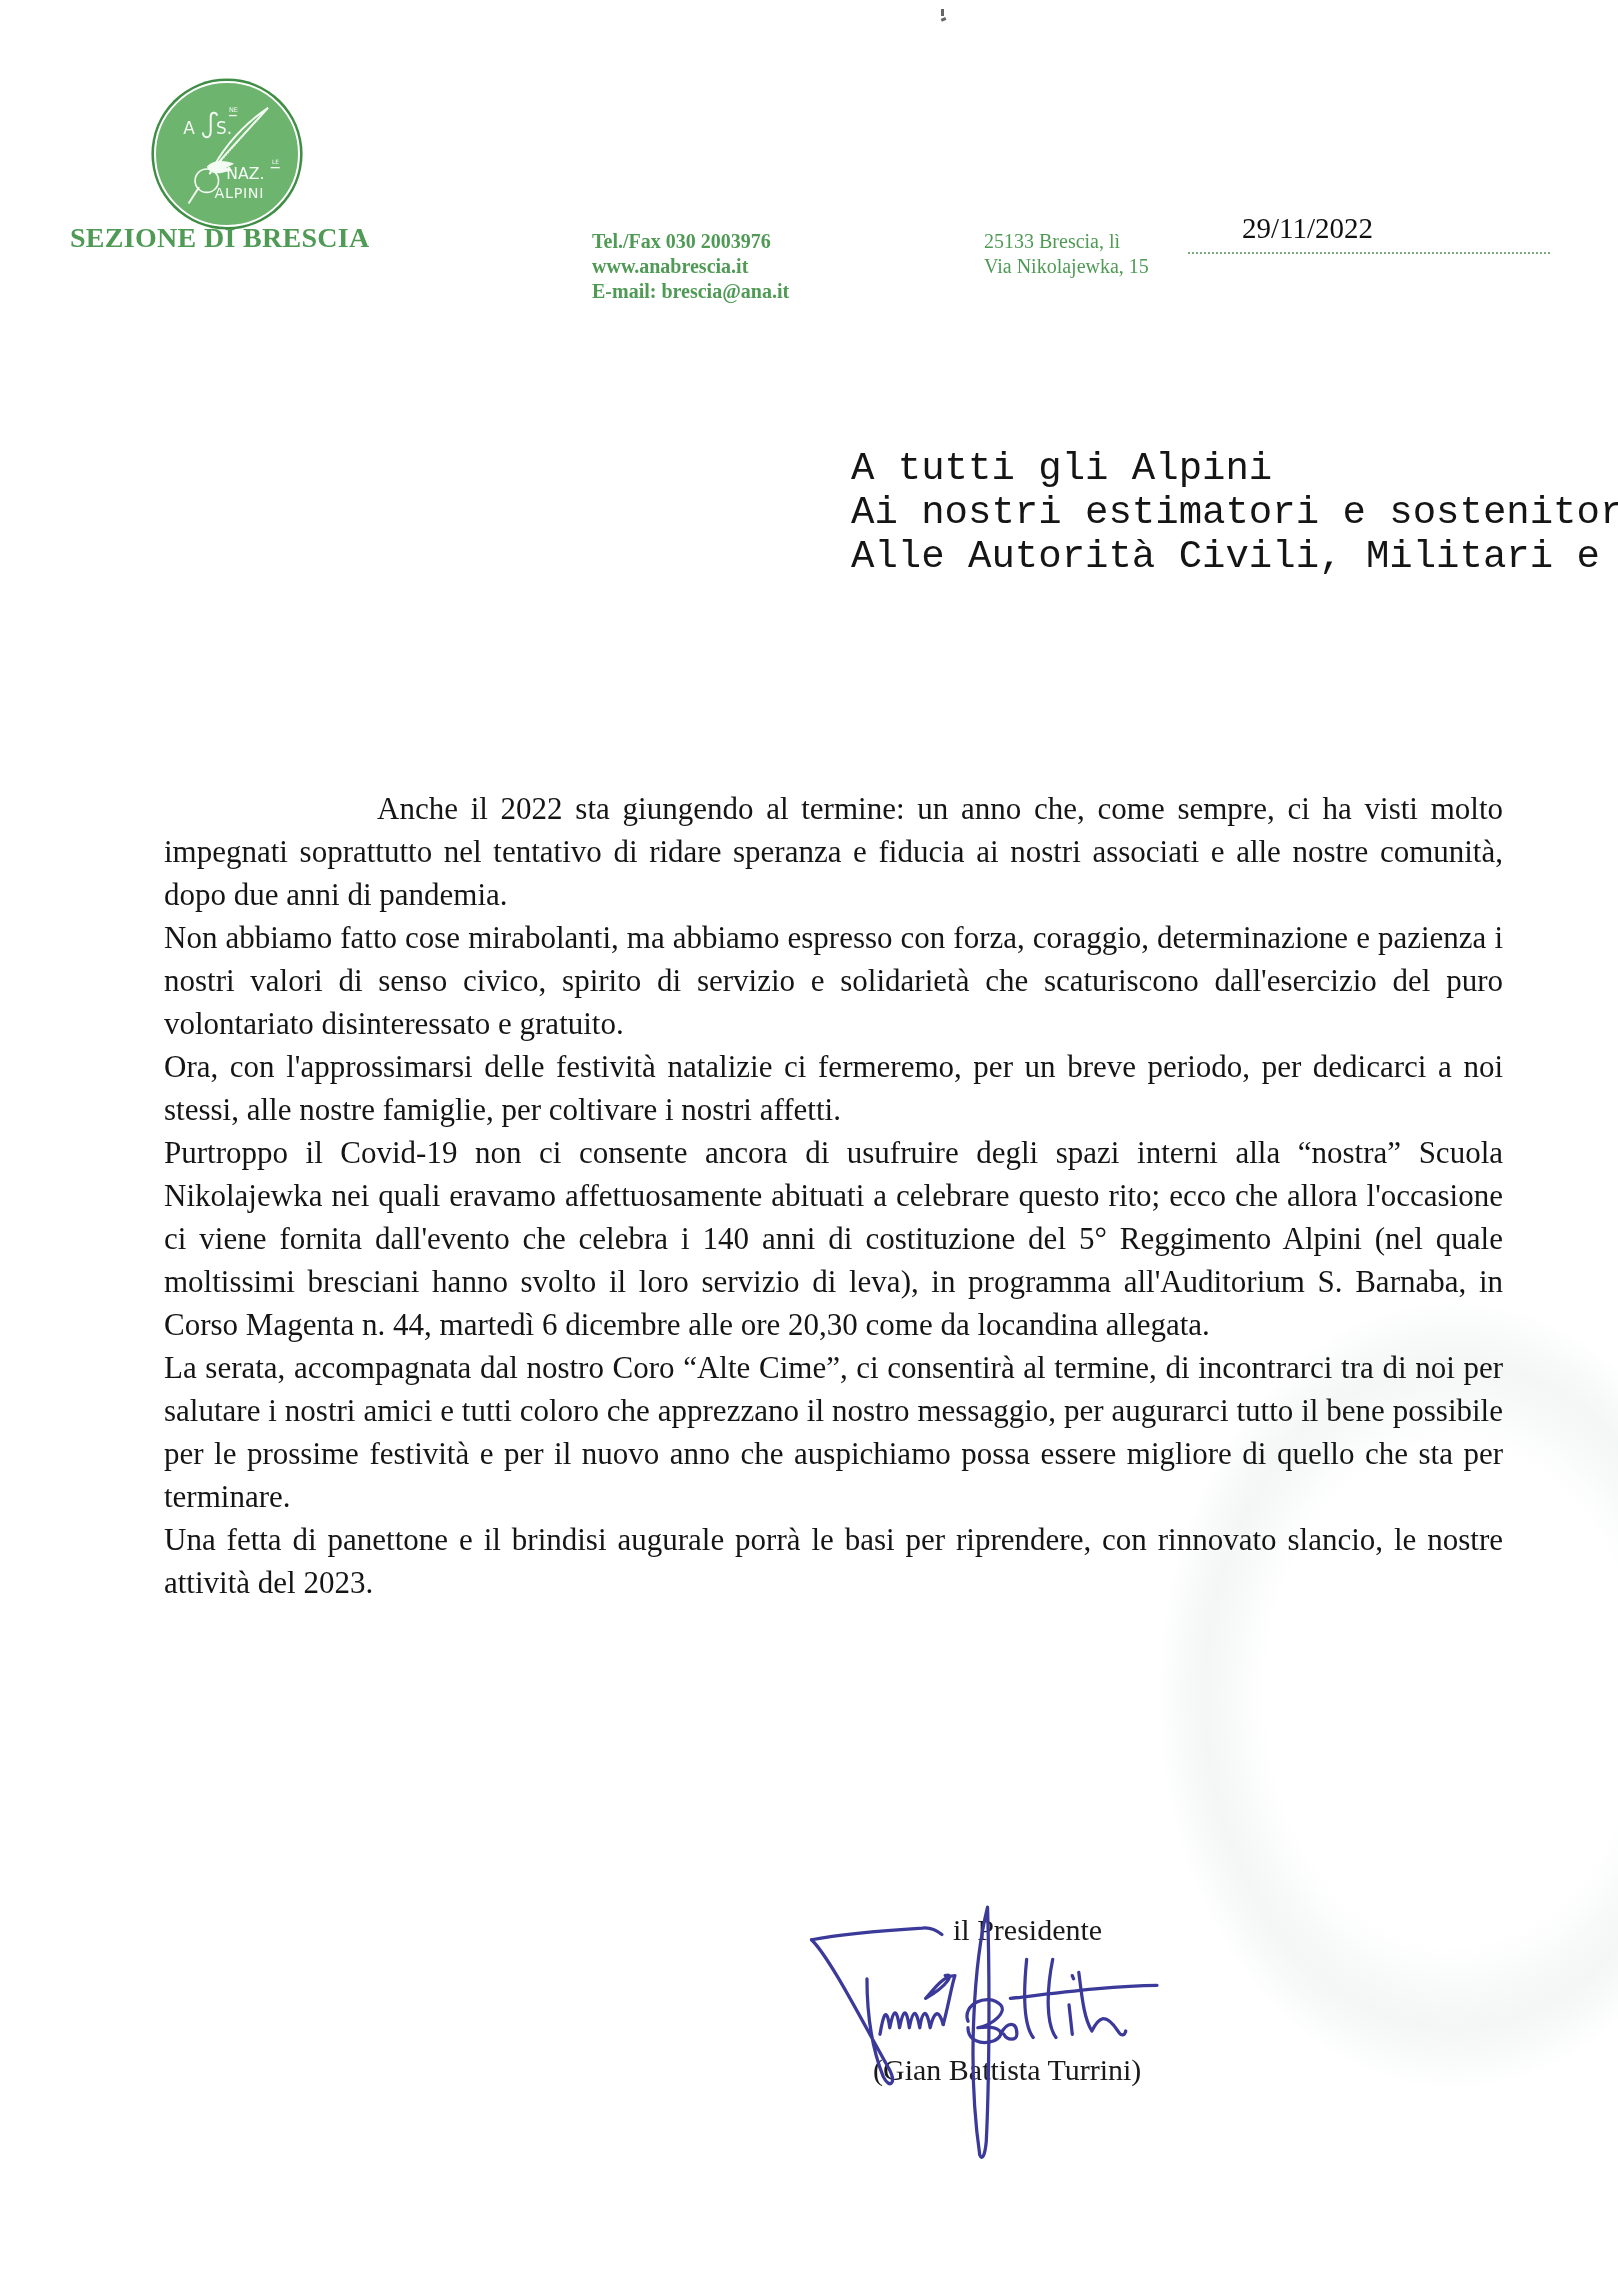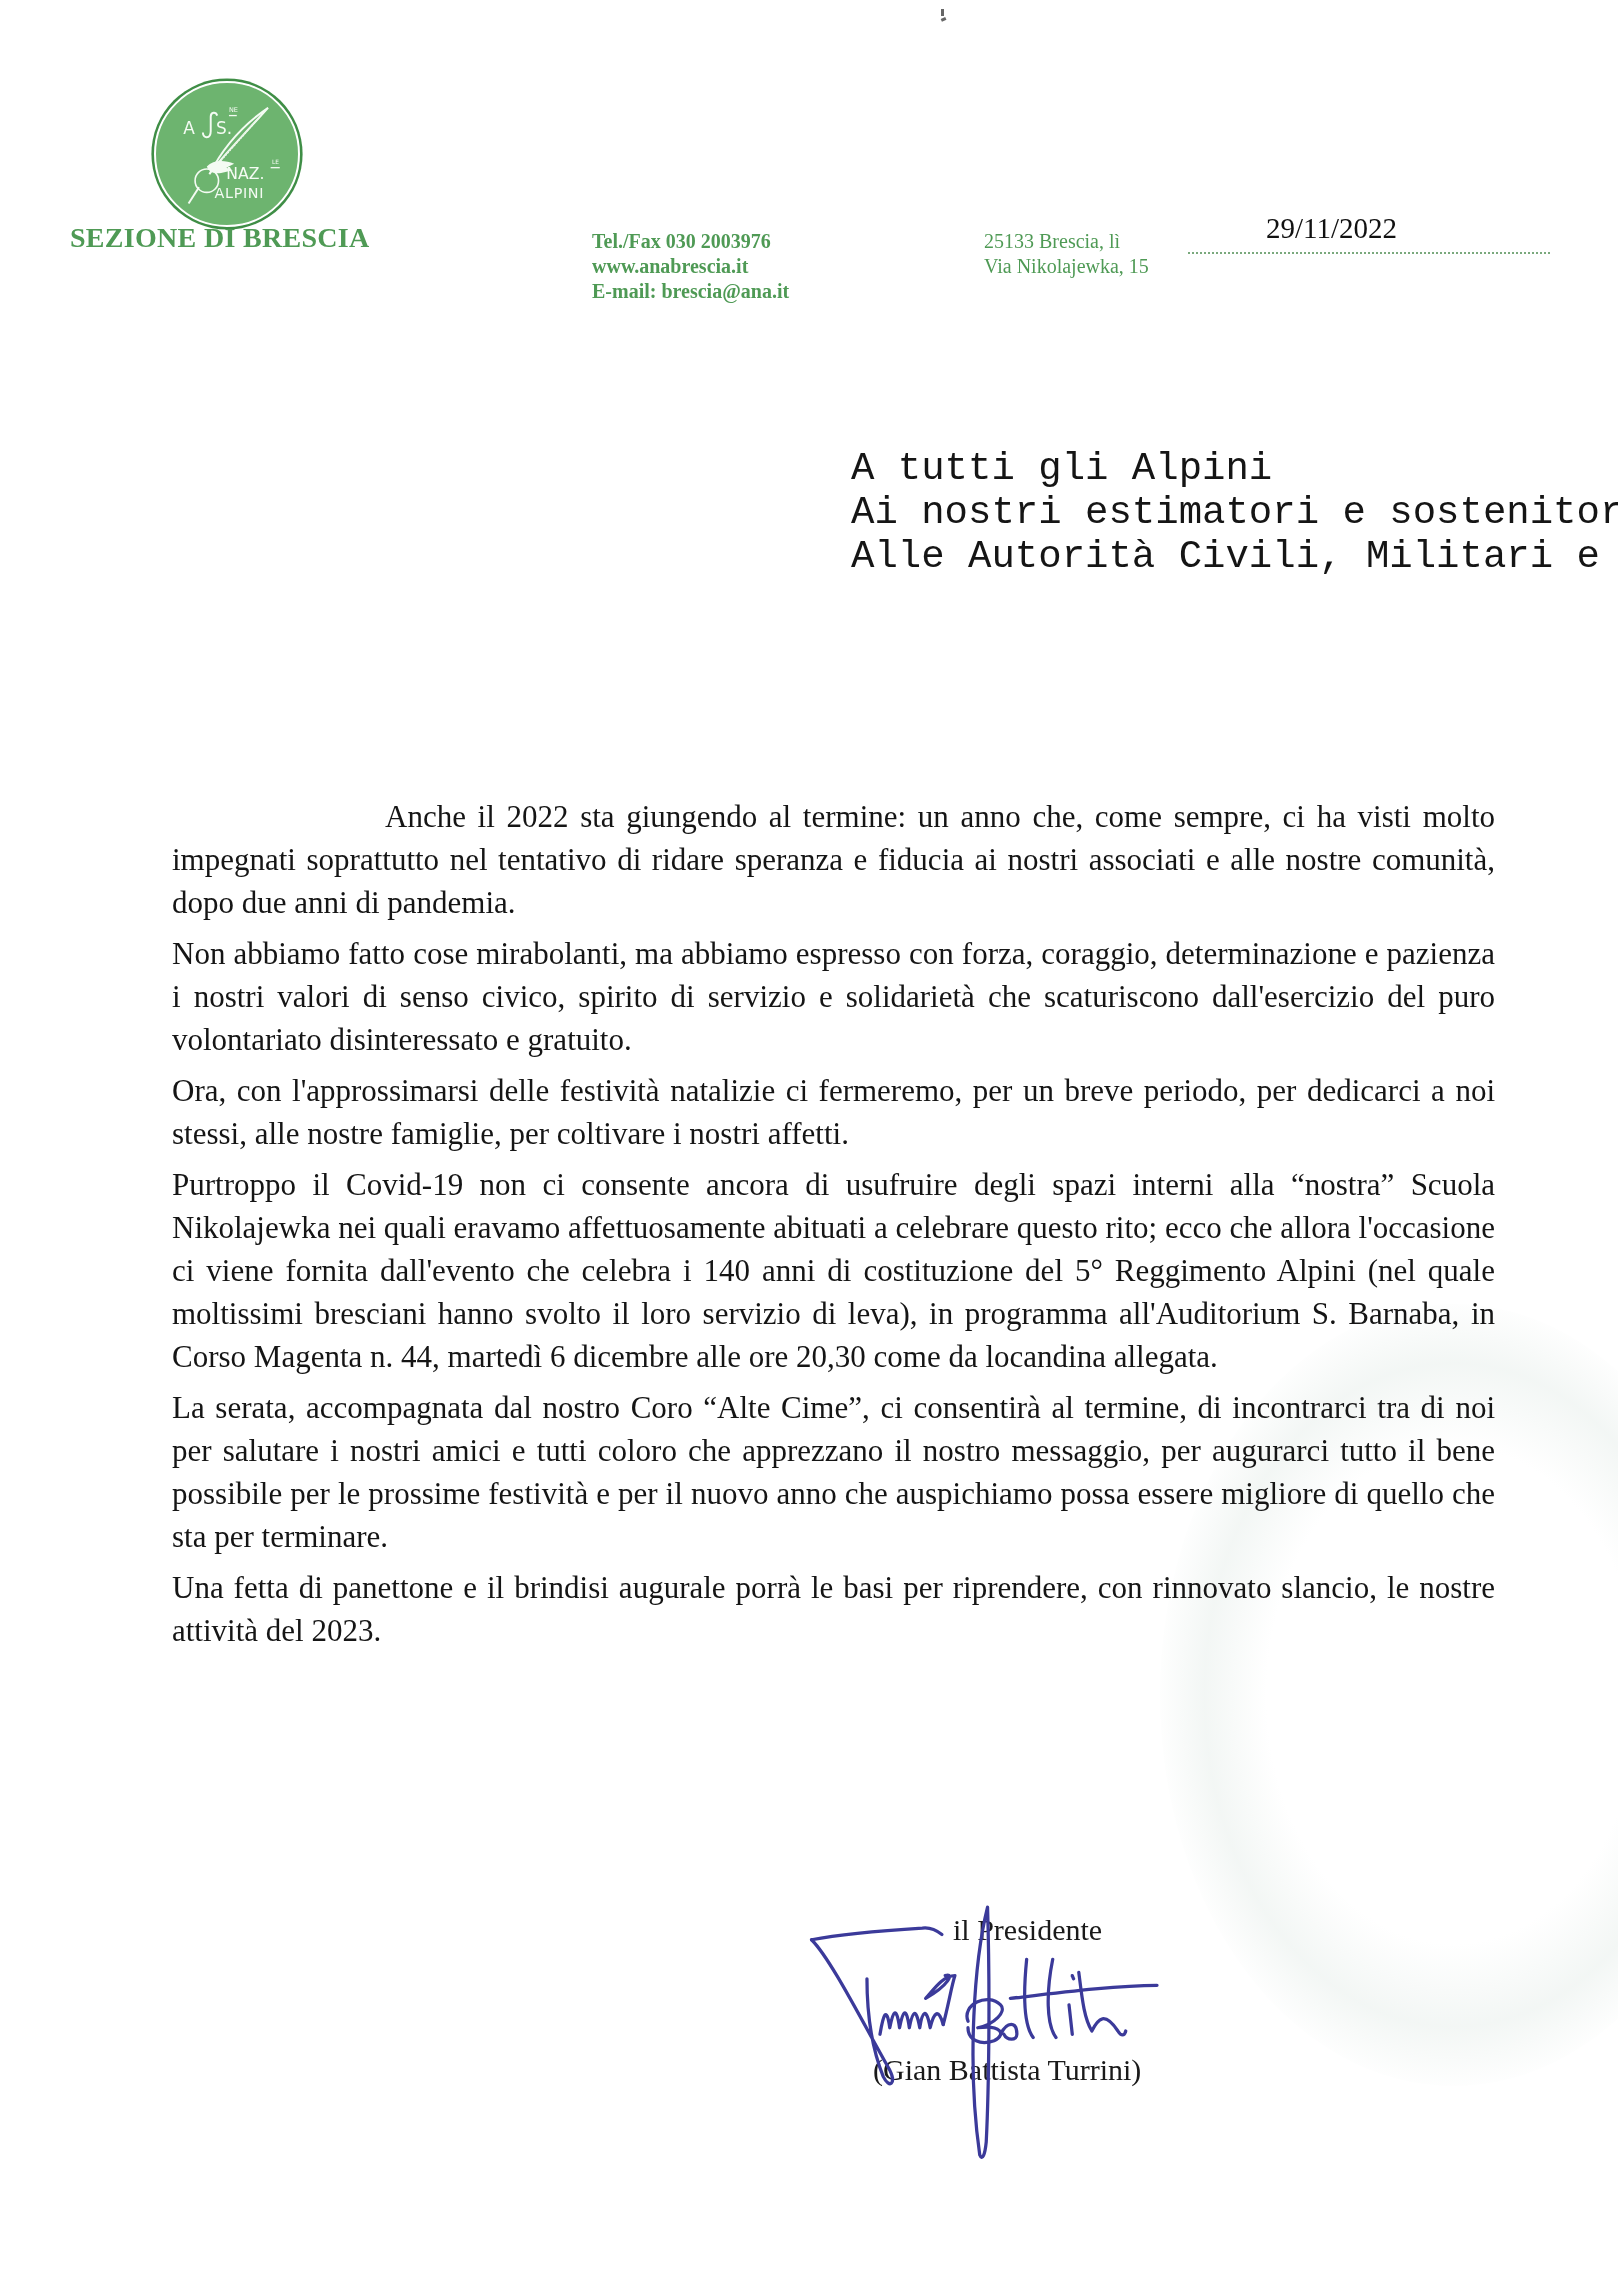--- a/index.html
+++ b/index.html
@@ -9,25 +9,25 @@
   .logo { left: 154px; top: 81px; width: 142px; height: 142px; border-radius: 50%;
           background: #6db46f; border: 2.6px solid #ffffff; box-shadow: 0 0 0 2.6px #3f8e46; }
   .logo svg { width: 100%; height: 100%; }
   .section-title { left: 70px; top: 222px; font-size: 28px; font-weight: bold; color: #4f9a55;
                    letter-spacing: 0.3px; white-space: nowrap; }
   .contacts { left: 592px; top: 229px; font-size: 20px; font-weight: bold; color: #4f9a55;
               line-height: 25px; white-space: nowrap; }
   .address { left: 984px; top: 229px; font-size: 20px; font-weight: normal; color: #4f9a55;
              line-height: 25px; white-space: nowrap; }
   .date-line { left: 1188px; top: 252px; width: 362px; border-bottom: 2px dotted #7aa97d; height: 0; }
-  .date { left: 1242px; top: 212px; font-size: 29px; color: #111; white-space: nowrap; margin-left: 24px; }
+  .date { left: 1242px; top: 212px; font-size: 29px; color: #111; white-space: nowrap; }
   .recipients { left: 851px; top: 447px; font-size: 39px; line-height: 44px; color: #151515; white-space: nowrap; font-family: Liberation Mono, monospace; }
   .body-text { left: 164px; top: 787px; width: 1339px; font-size: 31px; line-height: 43px; color: #151515;
                text-align: justify; }
-  .body-text p { margin: 8px; }
+  .body-text p { margin: 0; }
   .body-text p.indent { text-indent: 213px; }
   .body-text p.nojust { text-align: left; }
   .closing-title { left: 953px; top: 1913px; font-size: 30px; color: #1a1a1a; white-space: nowrap; }
   .closing-name { left: 873px; top: 2053px; font-size: 30px; color: #1a1a1a; white-space: nowrap; }
   .signature { left: 792px; top: 1894px; width: 541px; height: 274px; }
   .watermark { left: 1160px; top: 1304px; width: 587px; height: 782px; border-radius: 50%;
                background: radial-gradient(ellipse at center, rgba(235,242,238,0.0) 45%, rgba(228,236,232,0.45) 60%, rgba(240,244,242,0) 72%); }
   .speck { width: 2.6px; height: 6.5px; background: #666; }
 </style>
 </head>

